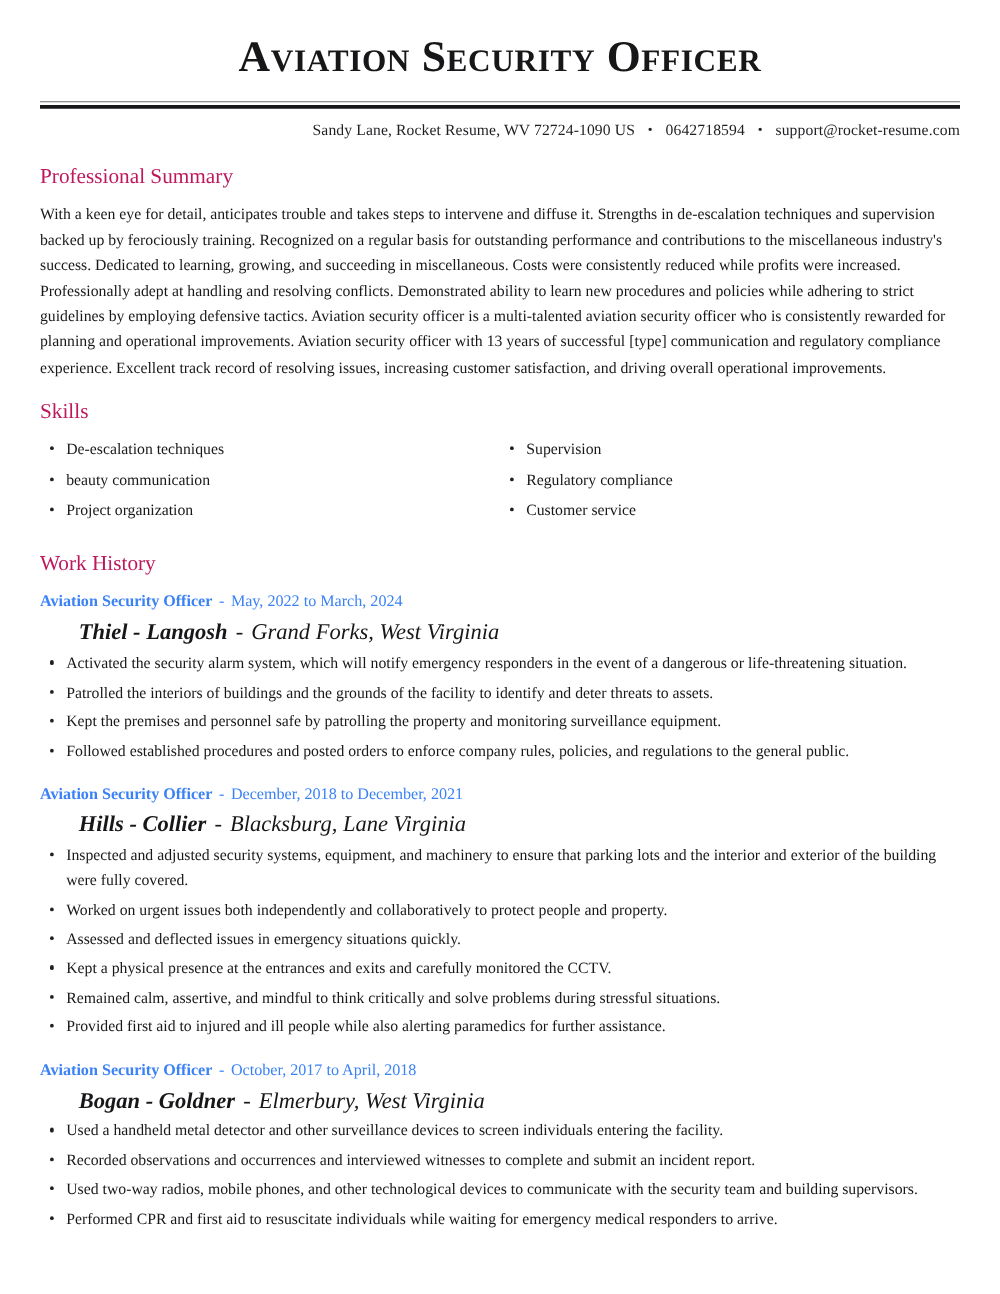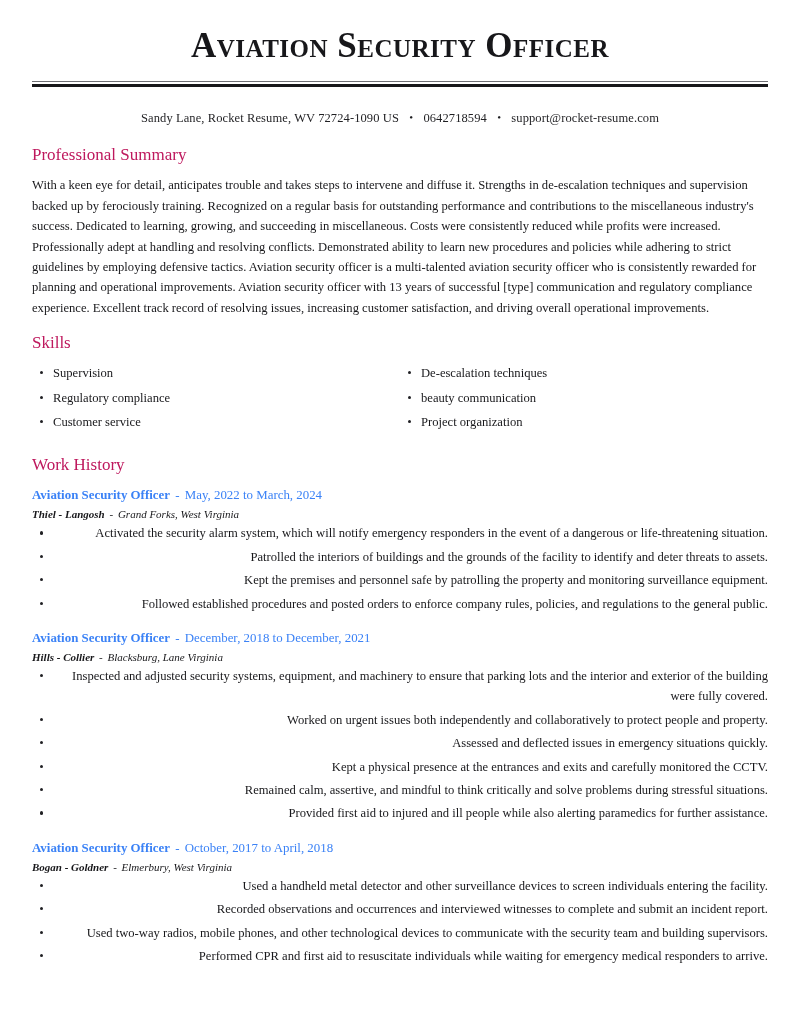--- a/index.html
+++ b/index.html
@@ -50,24 +50,24 @@
     height: 2px;
     background: #ffffff;
     width: 100%;
   }
   .divider .rule-thick {
     height: 3px;
     background: #17171a;
     width: 100%;
   }
   .contact-line {
-    text-align: center;
+    text-align: right;
     font-size: 12.5px;
     color: #1f1f22;
-    padding-top: 24px;
+    padding-top: 10px;
     padding-bottom: 4px;
     letter-spacing: 0.1px;
   }
   .contact-sep {
     display: inline-block;
     padding: 0 7px;
     font-size: 11px;
     position: relative;
     top: -1px;
   }
@@ -143,35 +143,35 @@
   .job-title {
     font-weight: 700;
   }
   .job-sep {
     padding: 0 2px;
   }
   .job-dates {
     font-weight: 400;
   }
   .job-line-2 {
-    font-size: 11px;
+    font-size: 18px;
     line-height: 1.55;
     color: #17171a;
     margin-top: 1px;
+    margin-left: 31px;
   }
   .job-company {
     font-weight: 700;
     font-style: italic;
   }
   .job-location {
     font-style: italic;
   }
   .job-bullets {
     margin-top: 8px;
-    text-align: right;
   }
   .job-bullets > li {
     margin-bottom: 3.5px;
   }
 </style>
 </head>
 <body>
 
 <div class="page">
 
@@ -193,31 +193,31 @@
 
   <div class="section">
     <h2 class="section-heading">Professional Summary</h2>
     <p class="summary-text">With a keen eye for detail, anticipates trouble and takes steps to intervene and diffuse it. Strengths in de-escalation techniques and supervision backed up by ferociously training. Recognized on a regular basis for outstanding performance and contributions to the miscellaneous industry's success. Dedicated to learning, growing, and succeeding in miscellaneous. Costs were consistently reduced while profits were increased. Professionally adept at handling and resolving conflicts. Demonstrated ability to learn new procedures and policies while adhering to strict guidelines by employing defensive tactics. Aviation security officer is a multi-talented aviation security officer who is consistently rewarded for planning and operational improvements. Aviation security officer with 13 years of successful [type] communication and regulatory compliance experience. Excellent track record of resolving issues, increasing customer satisfaction, and driving overall operational improvements.</p>
   </div>
 
   <div class="section">
     <h2 class="section-heading">Skills</h2>
     <div class="skills-columns">
       <div class="skills-col">
+        <ul class="bullets" id="skills-left">
+            <li>De-escalation techniques</li>
+            <li>beauty communication</li>
+            <li>Project organization</li>
+          </ul>
+      </div>
+      <div class="skills-col">
         <ul class="bullets" id="skills-right">
             <li>Supervision</li>
             <li>Regulatory compliance</li>
             <li>Customer service</li>
-          </ul>
-      </div>
-      <div class="skills-col">
-        <ul class="bullets" id="skills-left">
-            <li>De-escalation techniques</li>
-            <li>beauty communication</li>
-            <li>Project organization</li>
           </ul>
       </div>
     </div>
   </div>
 
   <div class="section work-section">
     <h2 class="section-heading">Work History</h2>
     <div id="jobs-container">
         <div class="job">
           <div class="job-line-1"><span class="job-title">Aviation Security Officer</span><span class="job-sep"> - </span><span class="job-dates">May, 2022 to March, 2024</span></div>

